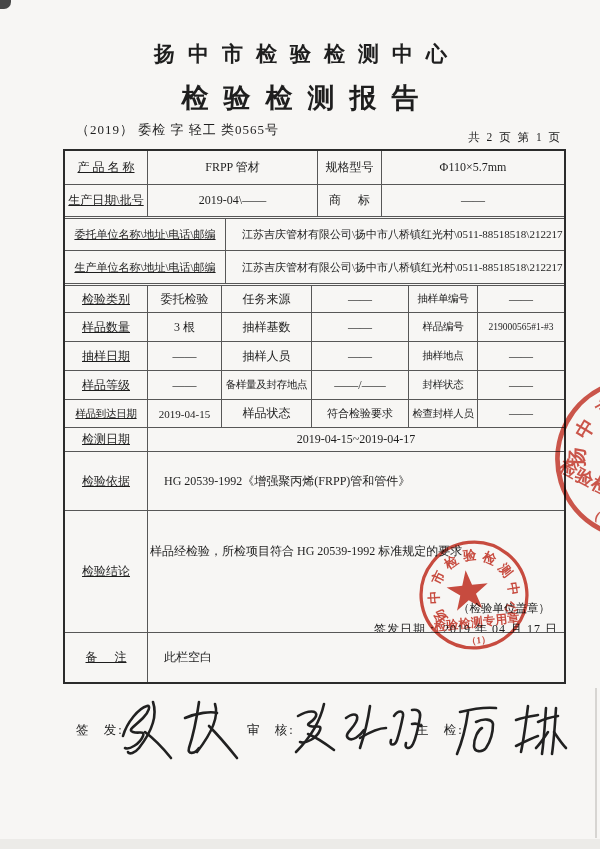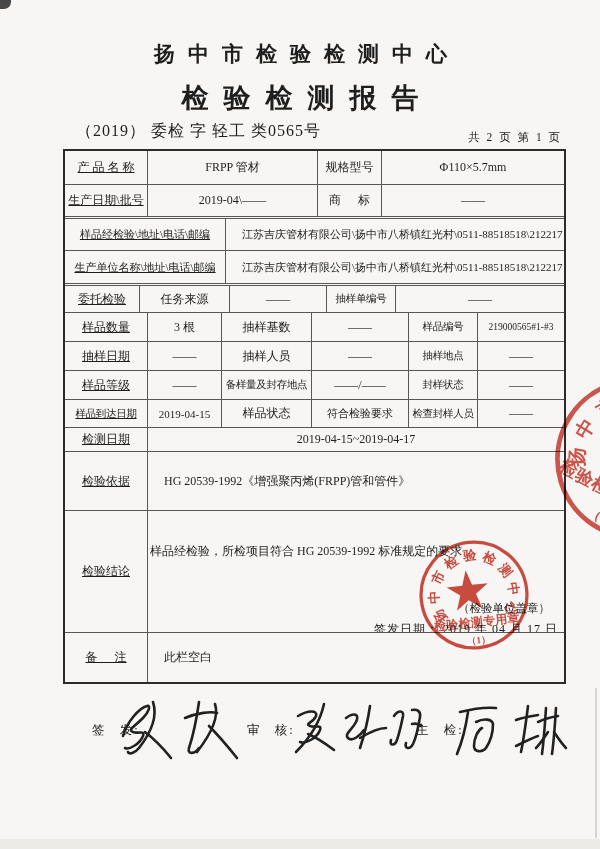--- a/index.html
+++ b/index.html
@@ -4,21 +4,21 @@
 <style>
   html,body{margin:0;padding:0;}
   body{background:#dadada;font-family:"Liberation Serif","DejaVu Serif",serif;color:#1e1e1e;}
   .page{position:relative;width:600px;height:849px;background:#f7f6f4;overflow:hidden;margin:0 auto;}
 
   
   .org-name{position:absolute;top:40px;left:0;width:100%;text-align:center;
     font-size:21px;font-weight:700;letter-spacing:13px;padding-left:14px;box-sizing:border-box;}
   .report-title{position:absolute;top:80px;left:0;width:100%;text-align:center;
     font-size:27px;font-weight:700;letter-spacing:15px;padding-left:15px;box-sizing:border-box;}
-  .report-no{position:absolute;top:121px;left:76px;font-size:16px;letter-spacing:1px;}
+  .report-no{position:absolute;top:121px;left:76px;font-size:13px;letter-spacing:1px;}
   .page-info{position:absolute;top:130px;right:38px;font-size:11.5px;letter-spacing:2px;}
 
   
   .tbl{position:absolute;left:63px;top:149px;width:503px;border:2.5px solid #2b2b2b;
     box-sizing:border-box;background:transparent;}
   .row{display:flex;box-sizing:border-box;border-top:1px solid #575757;}
   .row.first{border-top:none;}
   .row.dbl{border-top:3px double #575757;}
   .cell{box-sizing:border-box;border-left:1px solid #575757;display:flex;align-items:center;
     justify-content:center;font-size:12px;overflow:hidden;white-space:nowrap;}
@@ -39,21 +39,21 @@
 
   
   .stamp{position:absolute;mix-blend-mode:multiply;opacity:0.9;}
   .stamp svg{display:block;width:100%;height:100%;}
   .stamp-main{left:416px;top:537px;width:116px;height:116px;transform:rotate(-6deg);}
   .stamp-edge{left:550px;top:373px;width:172px;height:172px;transform:rotate(28deg);opacity:0.85;}
   .stamp text{font-family:"Liberation Serif","DejaVu Serif",serif;font-weight:700;}
 
   
   .sig-label{position:absolute;font-size:12.5px;letter-spacing:2px;word-spacing:8px;}
-  .sig-issue{left:92px;top:722px;}
+  .sig-issue{left:76px;top:722px;}
   .sig-review{left:247px;top:722px;}
   .sig-chief{left:416px;top:722px;}
   .sig-svg{position:absolute;}
   .sig-svg path{fill:none;stroke:#212121;stroke-width:2.6;stroke-linecap:round;stroke-linejoin:round;}
   .sig1{left:113px;top:692px;width:132px;height:74px;}
   .sig2{left:290px;top:694px;width:142px;height:64px;}
   .sig3{left:452px;top:698px;width:118px;height:62px;}
 
   
   .corner-mark{position:absolute;left:0;top:0;width:11px;height:9px;background:#474747;
@@ -83,30 +83,31 @@
     </div>
 
     <div class="row h32">
       <div class="cell wA1">生产日期\批号</div>
       <div class="cell wA2">2019-04\——</div>
       <div class="cell wA3 ws">商 标</div>
       <div class="cell wA4">——</div>
     </div>
 
     <div class="row dbl h34">
-      <div class="cell wB1 f11">样品经检验\地址\电话\邮编</div>
+      <div class="cell wB1 f11">委托单位名称\地址\电话\邮编</div>
       <div class="cell wB2 left f11">江苏吉庆管材有限公司\扬中市八桥镇红光村\0511-88518518\212217</div>
     </div>
 
     <div class="row h33">
       <div class="cell wB1 f11">生产单位名称\地址\电话\邮编</div>
       <div class="cell wB2 left f11">江苏吉庆管材有限公司\扬中市八桥镇红光村\0511-88518518\212217</div>
     </div>
 
     <div class="row dbl h29">
+      <div class="cell wC1">检验类别</div>
       <div class="cell wC2">委托检验</div>
       <div class="cell wC3">任务来源</div>
       <div class="cell wC4">——</div>
       <div class="cell wC5 f10">抽样单编号</div>
       <div class="cell wC6">——</div>
     </div>
 
     <div class="row h29">
       <div class="cell wC1">样品数量</div>
       <div class="cell wC2">3 根</div>

